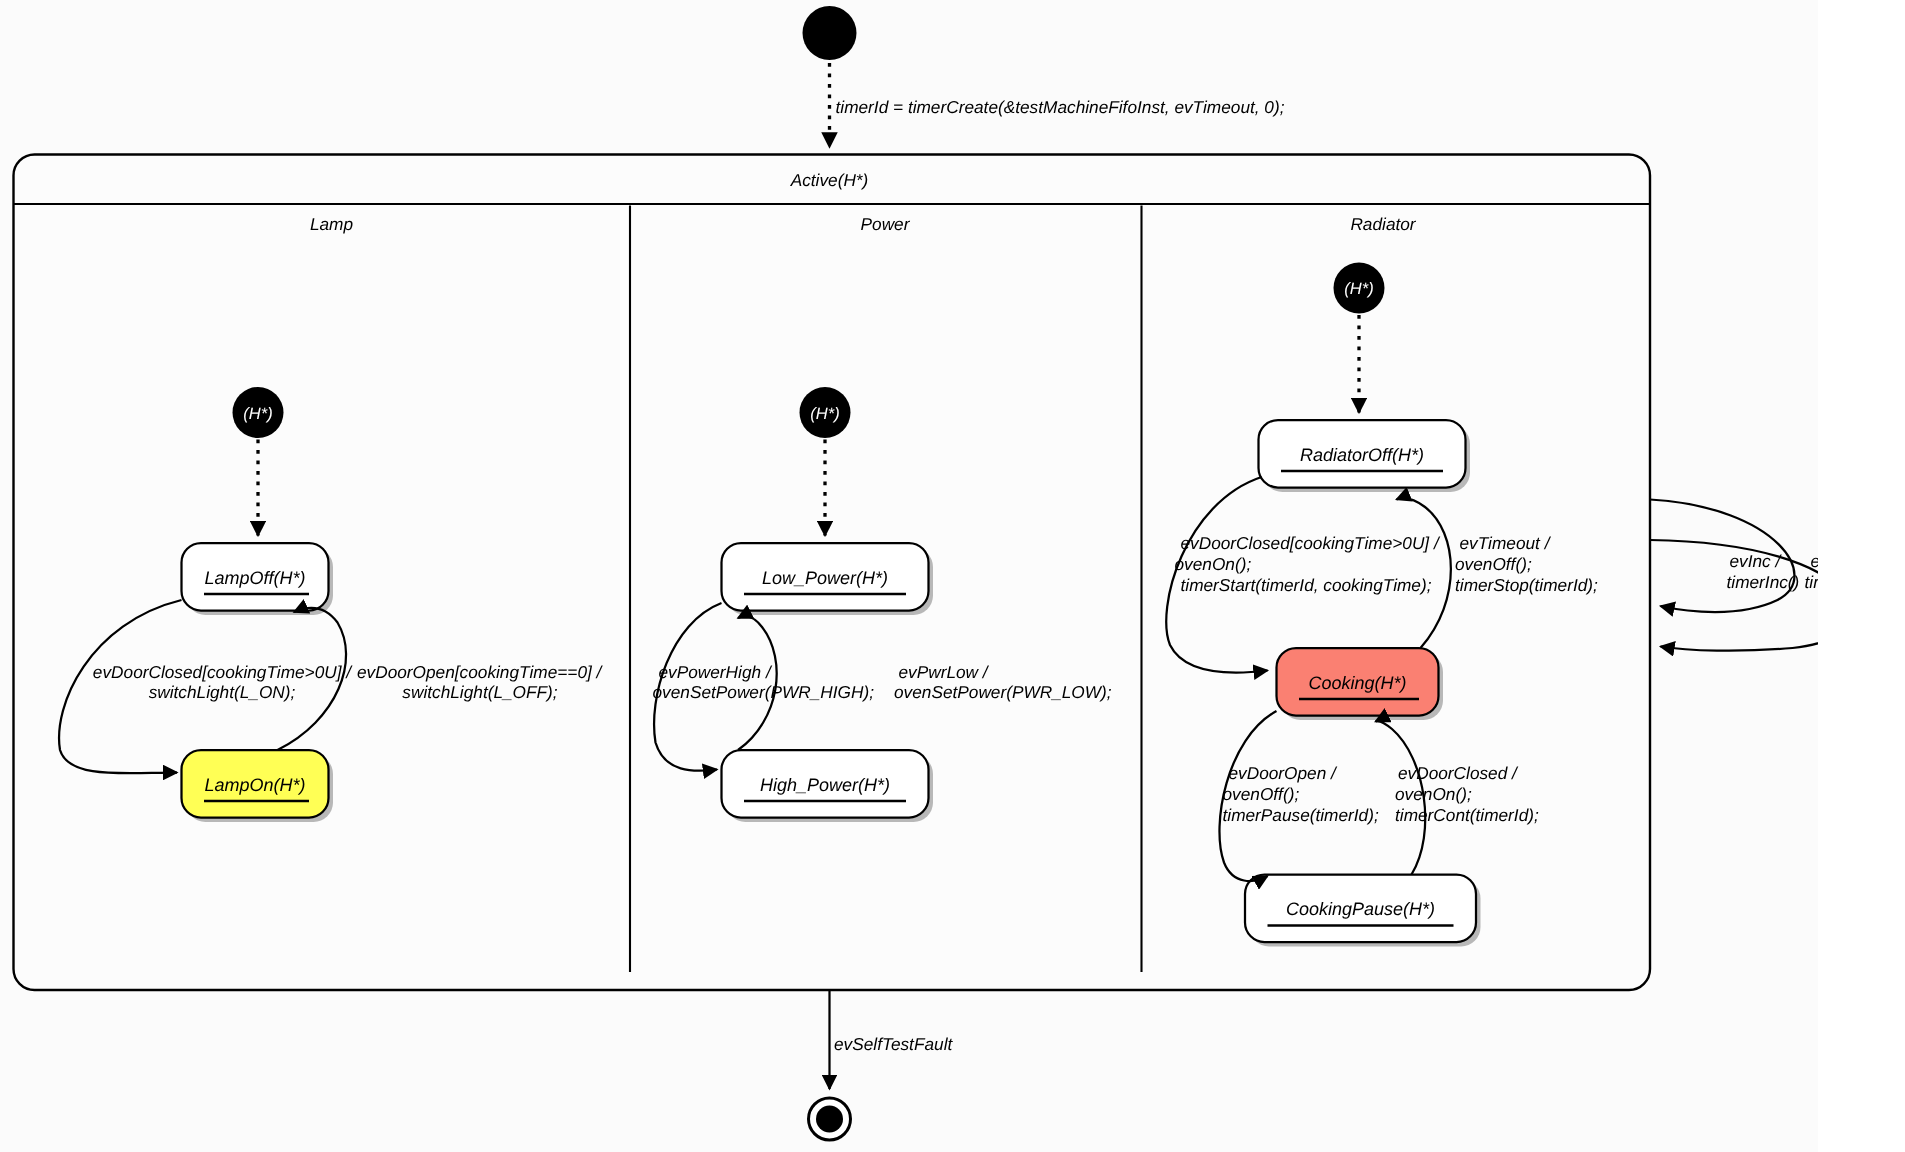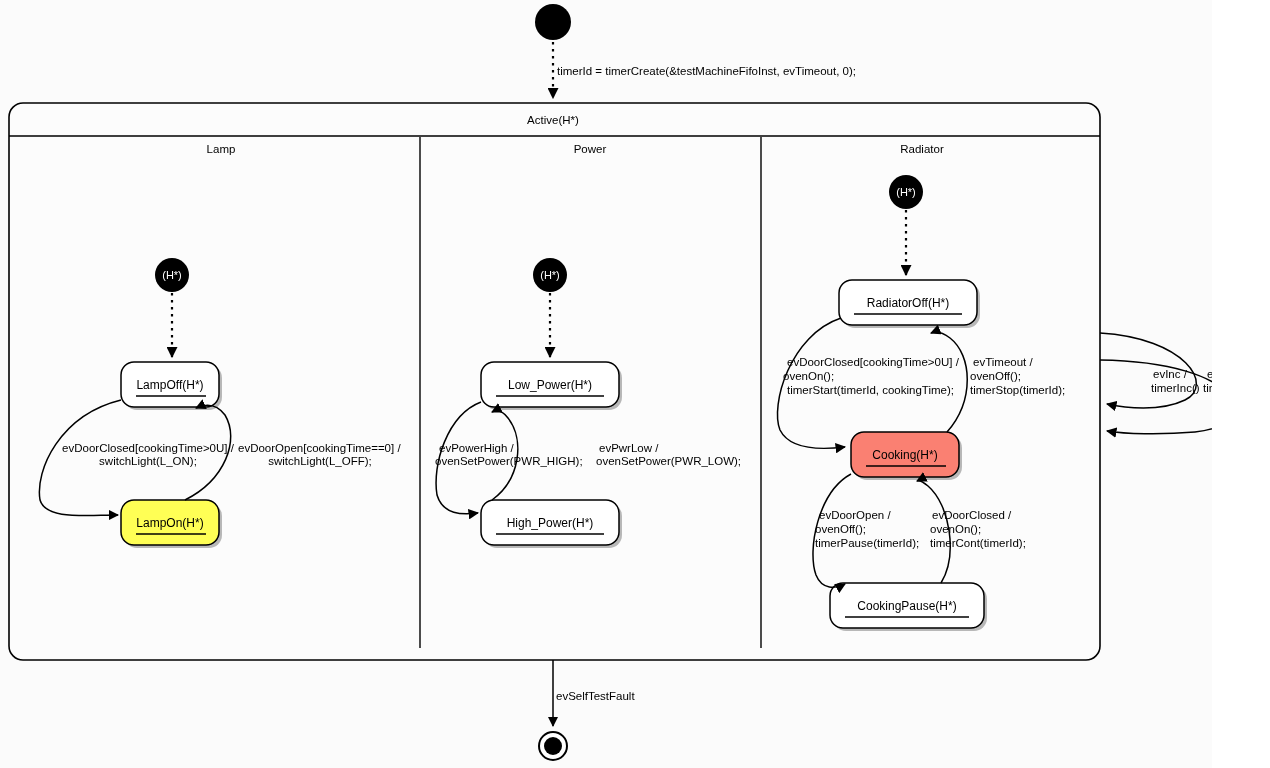--- a/index.html
+++ b/index.html
@@ -8,20 +8,21 @@
     padding: 0;
     background: #ffffff;
     font-family: "Liberation Sans", sans-serif;
   }
   #canvas {
     position: relative;
     width: 1212px;
     height: 768px;
     background: #fbfbfb;
     overflow: hidden;
+    font-style: italic;
   }
   svg#diagram {
     position: absolute;
     top: 0;
     left: 0;
     width: 1270px;
     height: 768px;
   }
   .region-box {
     fill: #fcfcfc;

